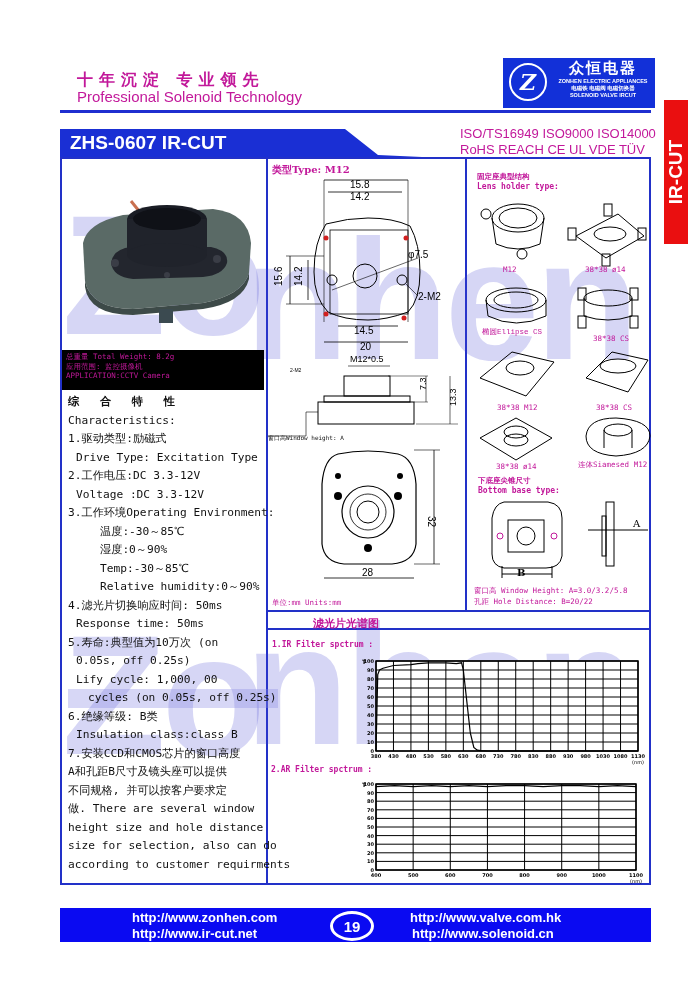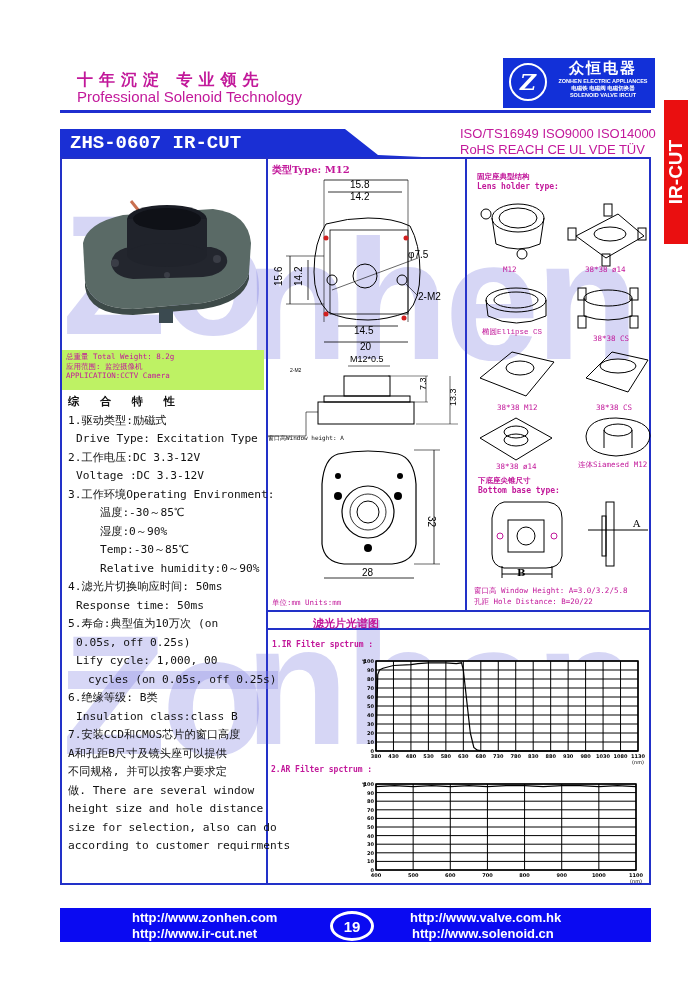--- a/index.html
+++ b/index.html
@@ -13,34 +13,34 @@
   .logo-box { left:503px; top:58px; width:152px; height:50px; background:#1230d8; color:#fff; box-sizing:border-box; }
   .logo-mark { position:absolute; left:6px; top:5px; width:38px; height:38px; border:2px solid #fff; border-radius:50%; box-sizing:border-box; display:flex; align-items:center; justify-content:center; font-family:"DejaVu Serif", serif; font-style:italic; font-weight:bold; font-size:22px; color:#fff; }
   .logo-cn { position:absolute; left:52px; top:1px; width:96px; text-align:center; font-family:"DejaVu Sans", sans-serif; font-weight:bold; font-size:15px; letter-spacing:2px; }
   .logo-en { position:absolute; left:50px; top:20px; width:100px; text-align:center; font-family:"Liberation Sans", sans-serif; font-size:5.5px; line-height:7px; font-weight:bold; }
   .side-tab { left:664px; top:100px; width:24px; height:144px; background:#ea0f10; color:#fff; display:flex; align-items:center; justify-content:center; }
   .side-tab span { transform:rotate(-90deg); white-space:nowrap; font-family:"Liberation Sans", sans-serif; font-weight:bold; font-size:19px; }
 
   
   .title-banner { left:60px; top:127px; width:362px; height:30px; }
   .title-banner svg { position:absolute; left:0; top:0; }
-  .title-text { left:70px; top:132px; font-family:Liberation Mono, monospace; font-weight:bold; font-size:19px; color:#fff; }
+  .title-text { left:70px; top:132px; font-family:Liberation Sans, sans-serif; font-weight:bold; font-size:19px; color:#fff; }
   .cert-line { font-family:"Liberation Sans", sans-serif; font-size:13px; color:#c2189a; left:460px; }
 
   
   .frame { left:60px; top:157px; width:591px; height:728px; border:2px solid #2231c8; box-sizing:border-box; }
   .vline { background:#2231c8; width:2px; }
   .hline { background:#2231c8; height:2px; }
 
   
   .wm { font-family:"Liberation Sans", sans-serif; font-weight:bold; color:rgba(70,70,210,0.22); font-size:170px; letter-spacing:-4px; line-height:1; white-space:nowrap; pointer-events:none; }
 
   
   .photo { left:63px; top:163px; width:200px; height:180px; }
-  .spec-strip { left:62px; top:350px; width:202px; height:40px; background:#bef264; }
+  .spec-strip { left:62px; top:350px; width:202px; height:40px; background:#000000; }
   .spec-strip div { font-family:"DejaVu Sans Mono", monospace; font-size:7.5px; color:#c2189a; line-height:9.5px; padding-left:4px; }
   .spec-strip div:first-child { padding-top:2px; }
 
   .chars { left:68px; top:393px; width:210px; font-family:"DejaVu Sans Mono", monospace; font-size:11.2px; color:#111; }
   .chars div { height:18.5px; line-height:18.5px; white-space:nowrap; }
   .chars .ind1 { padding-left:8px; }
   .chars .ind2 { padding-left:32px; }
   .chars .ind3 { padding-left:20px; }
   .chars .hl { background:rgba(140,140,230,0.35); }
   .chars .heading { letter-spacing:7px; font-weight:bold; }
@@ -121,20 +121,21 @@
 </div>
 
 <div class="abs spec-strip">
   <div>总重量 Total Weight: 8.2g</div>
   <div>应用范围: 监控摄像机</div>
   <div>APPLICATION:CCTV Camera</div>
 </div>
 
 <div class="abs chars" id="chars">
     <div class="heading">综 合 特 性</div>
+    <div class="">Characteristics:</div>
     <div class="">1.驱动类型:励磁式</div>
     <div class="ind1">Drive Type: Excitation Type</div>
     <div class="">2.工作电压:DC 3.3-12V</div>
     <div class="ind1">Voltage :DC 3.3-12V</div>
     <div class="">3.工作环境Operating Environment:</div>
     <div class="ind2">温度:-30～85℃</div>
     <div class="ind2">湿度:0～90%</div>
     <div class="ind2">Temp:-30～85℃</div>
     <div class="ind2">Relative humidity:0～90%</div>
     <div class="">4.滤光片切换响应时间: 50ms</div>

